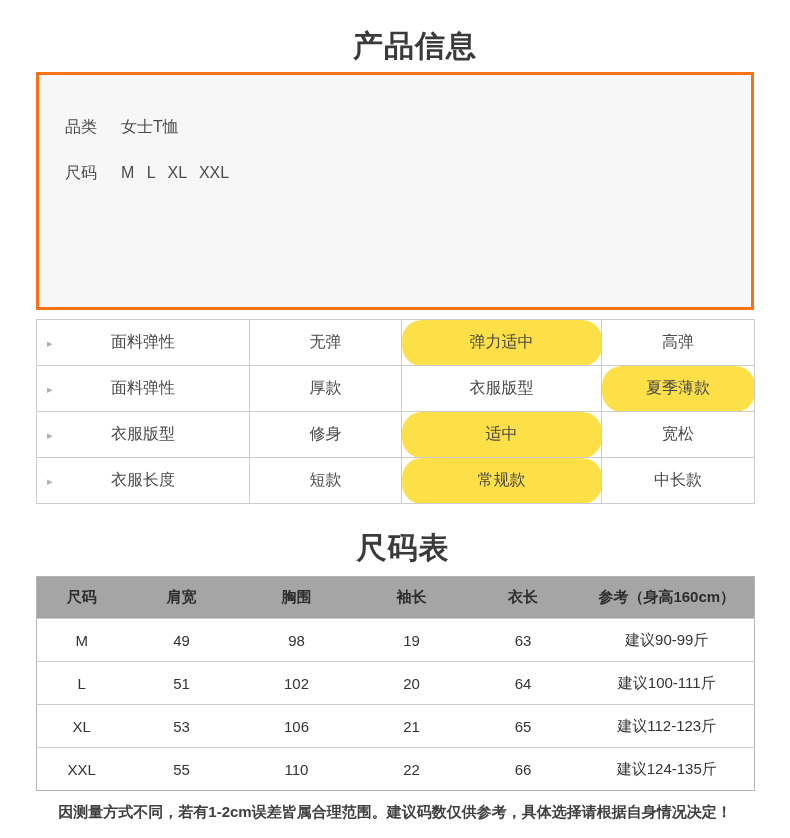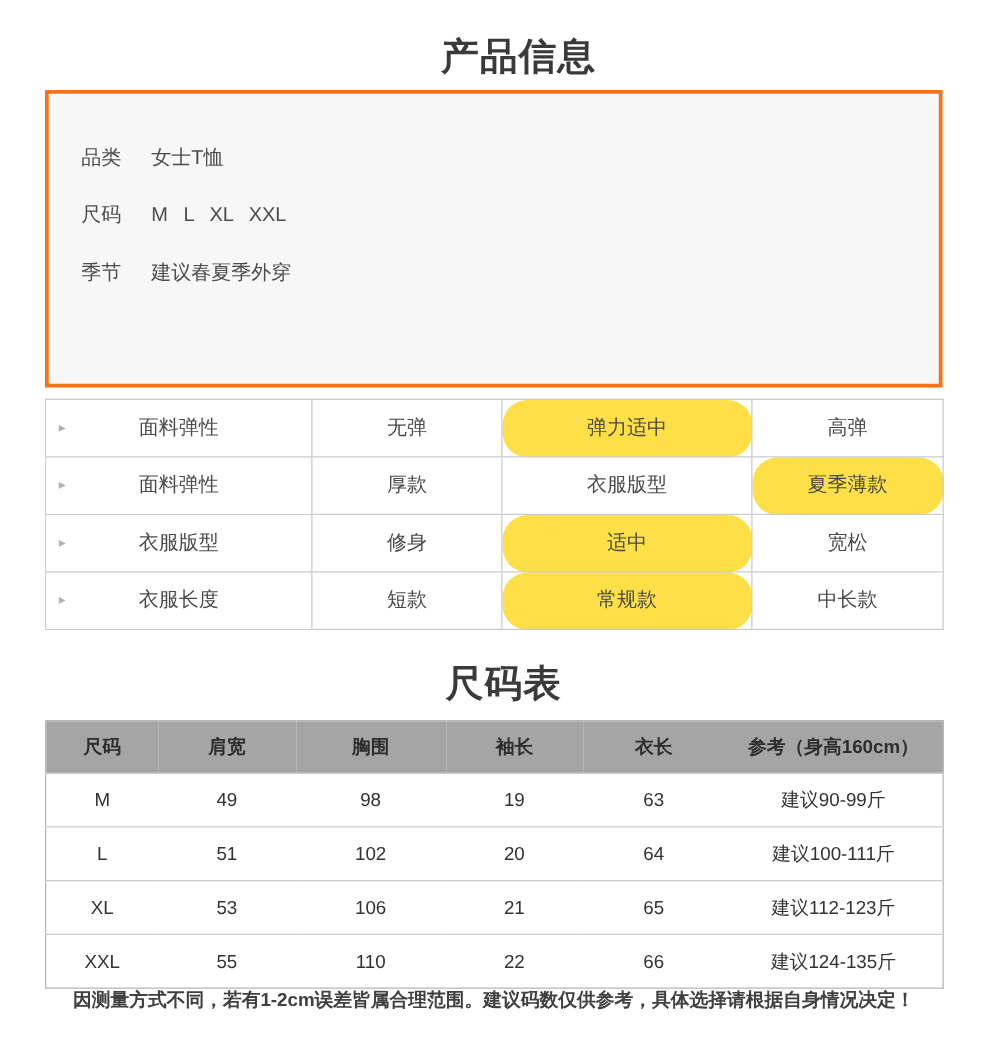--- a/index.html
+++ b/index.html
@@ -99,40 +99,38 @@
   .size-table td {
     height: 43px;
     font-size: 15px;
     color: #333333;
     text-align: center;
     vertical-align: middle;
     border-top: 1px solid #cccccc;
     background: #ffffff;
   }
   .footnote {
+    margin-top: 12px;
     text-align: center;
     font-size: 15px;
     font-weight: bold;
     color: #404040;
   }
 </style>
 </head>
 <body>
 
 <div class="page-title">产品信息</div>
 
 <div class="info-box">
   <div class="info-row">
     <span class="lbl">品类</span><span class="val">女士T恤</span>
   </div>
   <div class="info-row">
     <span class="lbl">尺码</span><span class="val spread">M L XL XXL</span>
-  </div>
-  <div class="info-row">
-    <span class="lbl">季节</span><span class="val">建议春夏季外穿</span>
   </div>
 </div>
 
 <table class="fabric-table">
   <colgroup>
     <col style="width:213px">
       <col style="width:152px">
       <col style="width:200px">
       <col style="width:153px">
   </colgroup>

